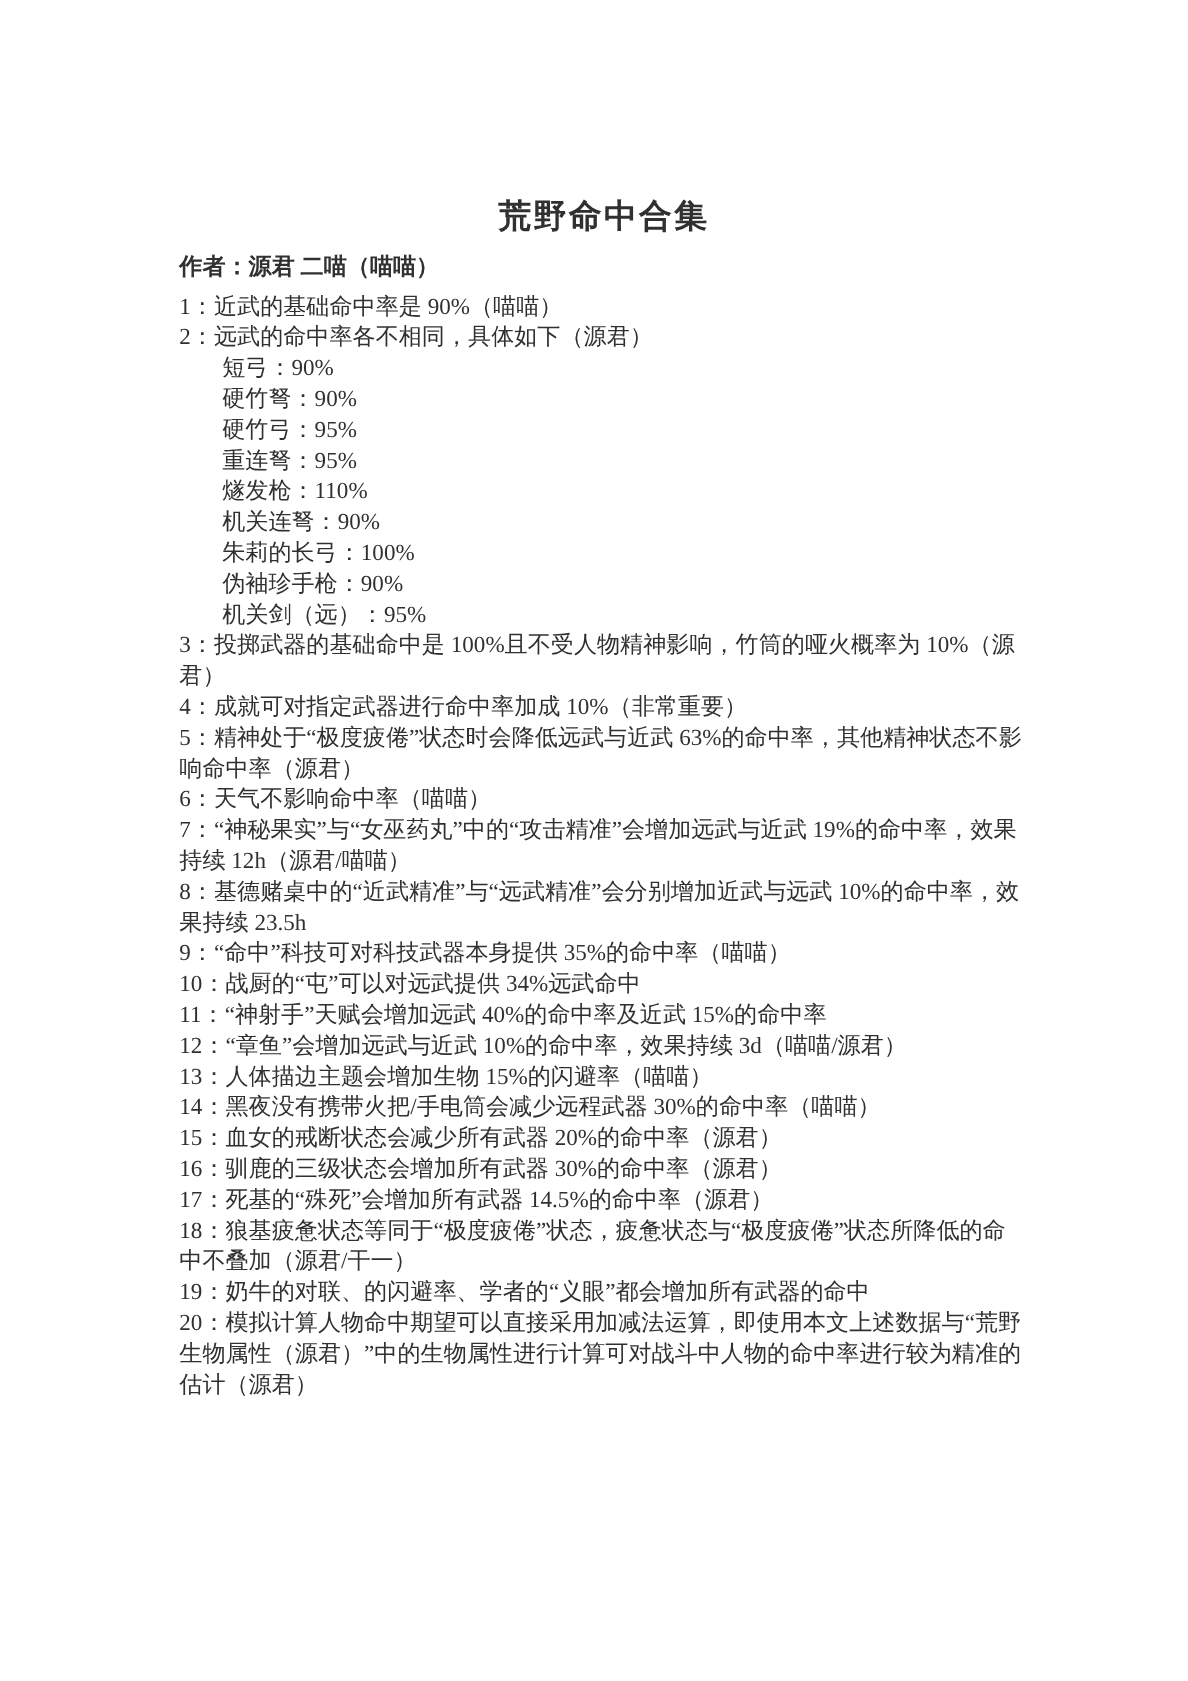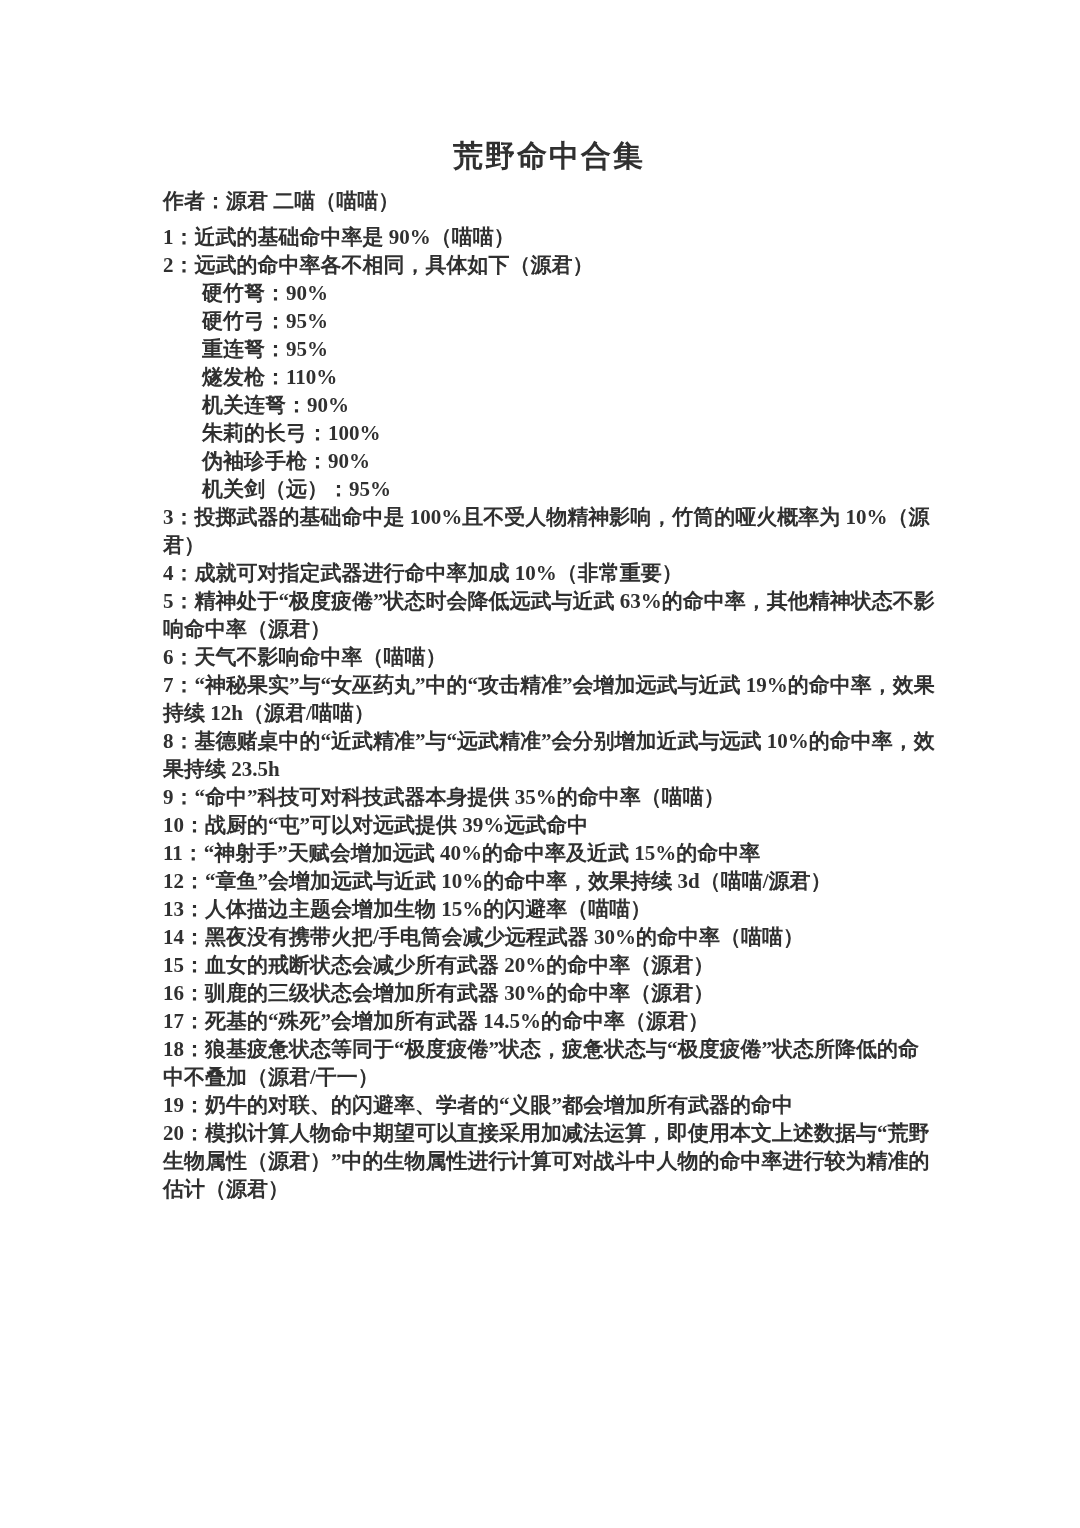--- a/index.html
+++ b/index.html
@@ -9,20 +9,21 @@
     height: 1528px;
     background: #ffffff;
     font-family: "Liberation Serif", "DejaVu Serif", serif;
     color: #303030;
     overflow: hidden;
     box-sizing: border-box;
   }
   .content {
     padding: 138px 145px 0 163px;
     box-sizing: border-box;
+    margin-top: 41px;
   }
   .title {
     font-size: 30px;
     font-weight: bold;
     text-align: center;
     letter-spacing: 2px;
     margin: 0 0 14px 0;
     line-height: 36px;
   }
   .author {
@@ -30,21 +31,20 @@
     font-weight: bold;
     text-align: left;
     margin: 0 20px 8px 0;
     line-height: 27px;
   }
   .doc-body p {
     margin: 0;
     font-size: 21px;
     line-height: 28px;
     word-break: break-all;
-    font-weight: bold;
   }
   .item .num { display: inline; }
   .weapon-row { padding-left: 39px; }
 </style>
 </head>
 <body>
 
 <div class="page">
   <div class="content">
 
@@ -52,38 +52,39 @@
 
     <div class="author">作者：源君 二喵（喵喵）</div>
 
     <div class="doc-body">
 
       <p class="item"><span class="num">1：</span><span>近武的基础命中率是 90%（喵喵）</span></p>
 
       <p class="item"><span class="num">2：</span><span>远武的命中率各不相同，具体如下（源君）</span></p>
 
       <div class="weapons">
+        <p class="weapon-row"><span>短弓</span><span>：</span><span>90%</span></p>
         <p class="weapon-row"><span>硬竹弩</span><span>：</span><span>90%</span></p>
         <p class="weapon-row"><span>硬竹弓</span><span>：</span><span>95%</span></p>
         <p class="weapon-row"><span>重连弩</span><span>：</span><span>95%</span></p>
         <p class="weapon-row"><span>燧发枪</span><span>：</span><span>110%</span></p>
         <p class="weapon-row"><span>机关连弩</span><span>：</span><span>90%</span></p>
         <p class="weapon-row"><span>朱莉的长弓</span><span>：</span><span>100%</span></p>
         <p class="weapon-row"><span>伪袖珍手枪</span><span>：</span><span>90%</span></p>
         <p class="weapon-row"><span>机关剑（远）</span><span>：</span><span>95%</span></p>
       </div>
 
       <p class="item"><span class="num">3：</span><span>投掷武器的基础命中是 100%且不受人物精神影响，竹筒的哑火概率为 10%（源君）</span></p>
       <p class="item"><span class="num">4：</span><span>成就可对指定武器进行命中率加成 10%（非常重要）</span></p>
       <p class="item"><span class="num">5：</span><span>精神处于“极度疲倦”状态时会降低远武与近武 63%的命中率，其他精神状态不影响命中率（源君）</span></p>
       <p class="item"><span class="num">6：</span><span>天气不影响命中率（喵喵）</span></p>
       <p class="item"><span class="num">7：</span><span>“神秘果实”与“女巫药丸”中的“攻击精准”会增加远武与近武 19%的命中率，效果持续 12h（源君/喵喵）</span></p>
       <p class="item"><span class="num">8：</span><span>基德赌桌中的“近武精准”与“远武精准”会分别增加近武与远武 10%的命中率，效果持续 23.5h</span></p>
       <p class="item"><span class="num">9：</span><span>“命中”科技可对科技武器本身提供 35%的命中率（喵喵）</span></p>
-      <p class="item"><span class="num">10：</span><span>战厨的“屯”可以对远武提供 39%远武命中</span></p>
+      <p class="item"><span class="num">10：</span><span>战厨的“屯”可以对远武提供 34%远武命中</span></p>
       <p class="item"><span class="num">11：</span><span>“神射手”天赋会增加远武 40%的命中率及近武 15%的命中率</span></p>
       <p class="item"><span class="num">12：</span><span>“章鱼”会增加远武与近武 10%的命中率，效果持续 3d（喵喵/源君）</span></p>
       <p class="item"><span class="num">13：</span><span>人体描边主题会增加生物 15%的闪避率（喵喵）</span></p>
       <p class="item"><span class="num">14：</span><span>黑夜没有携带火把/手电筒会减少远程武器 30%的命中率（喵喵）</span></p>
       <p class="item"><span class="num">15：</span><span>血女的戒断状态会减少所有武器 20%的命中率（源君）</span></p>
       <p class="item"><span class="num">16：</span><span>驯鹿的三级状态会增加所有武器 30%的命中率（源君）</span></p>
       <p class="item"><span class="num">17：</span><span>死基的“殊死”会增加所有武器 14.5%的命中率（源君）</span></p>
       <p class="item"><span class="num">18：</span><span>狼基疲惫状态等同于“极度疲倦”状态，疲惫状态与“极度疲倦”状态所降低的命中不叠加（源君/干一）</span></p>
       <p class="item"><span class="num">19：</span><span>奶牛的对联、的闪避率、学者的“义眼”都会增加所有武器的命中</span></p>
       <p class="item"><span class="num">20：</span><span>模拟计算人物命中期望可以直接采用加减法运算，即使用本文上述数据与“荒野生物属性（源君）”中的生物属性进行计算可对战斗中人物的命中率进行较为精准的估计（源君）</span></p>

